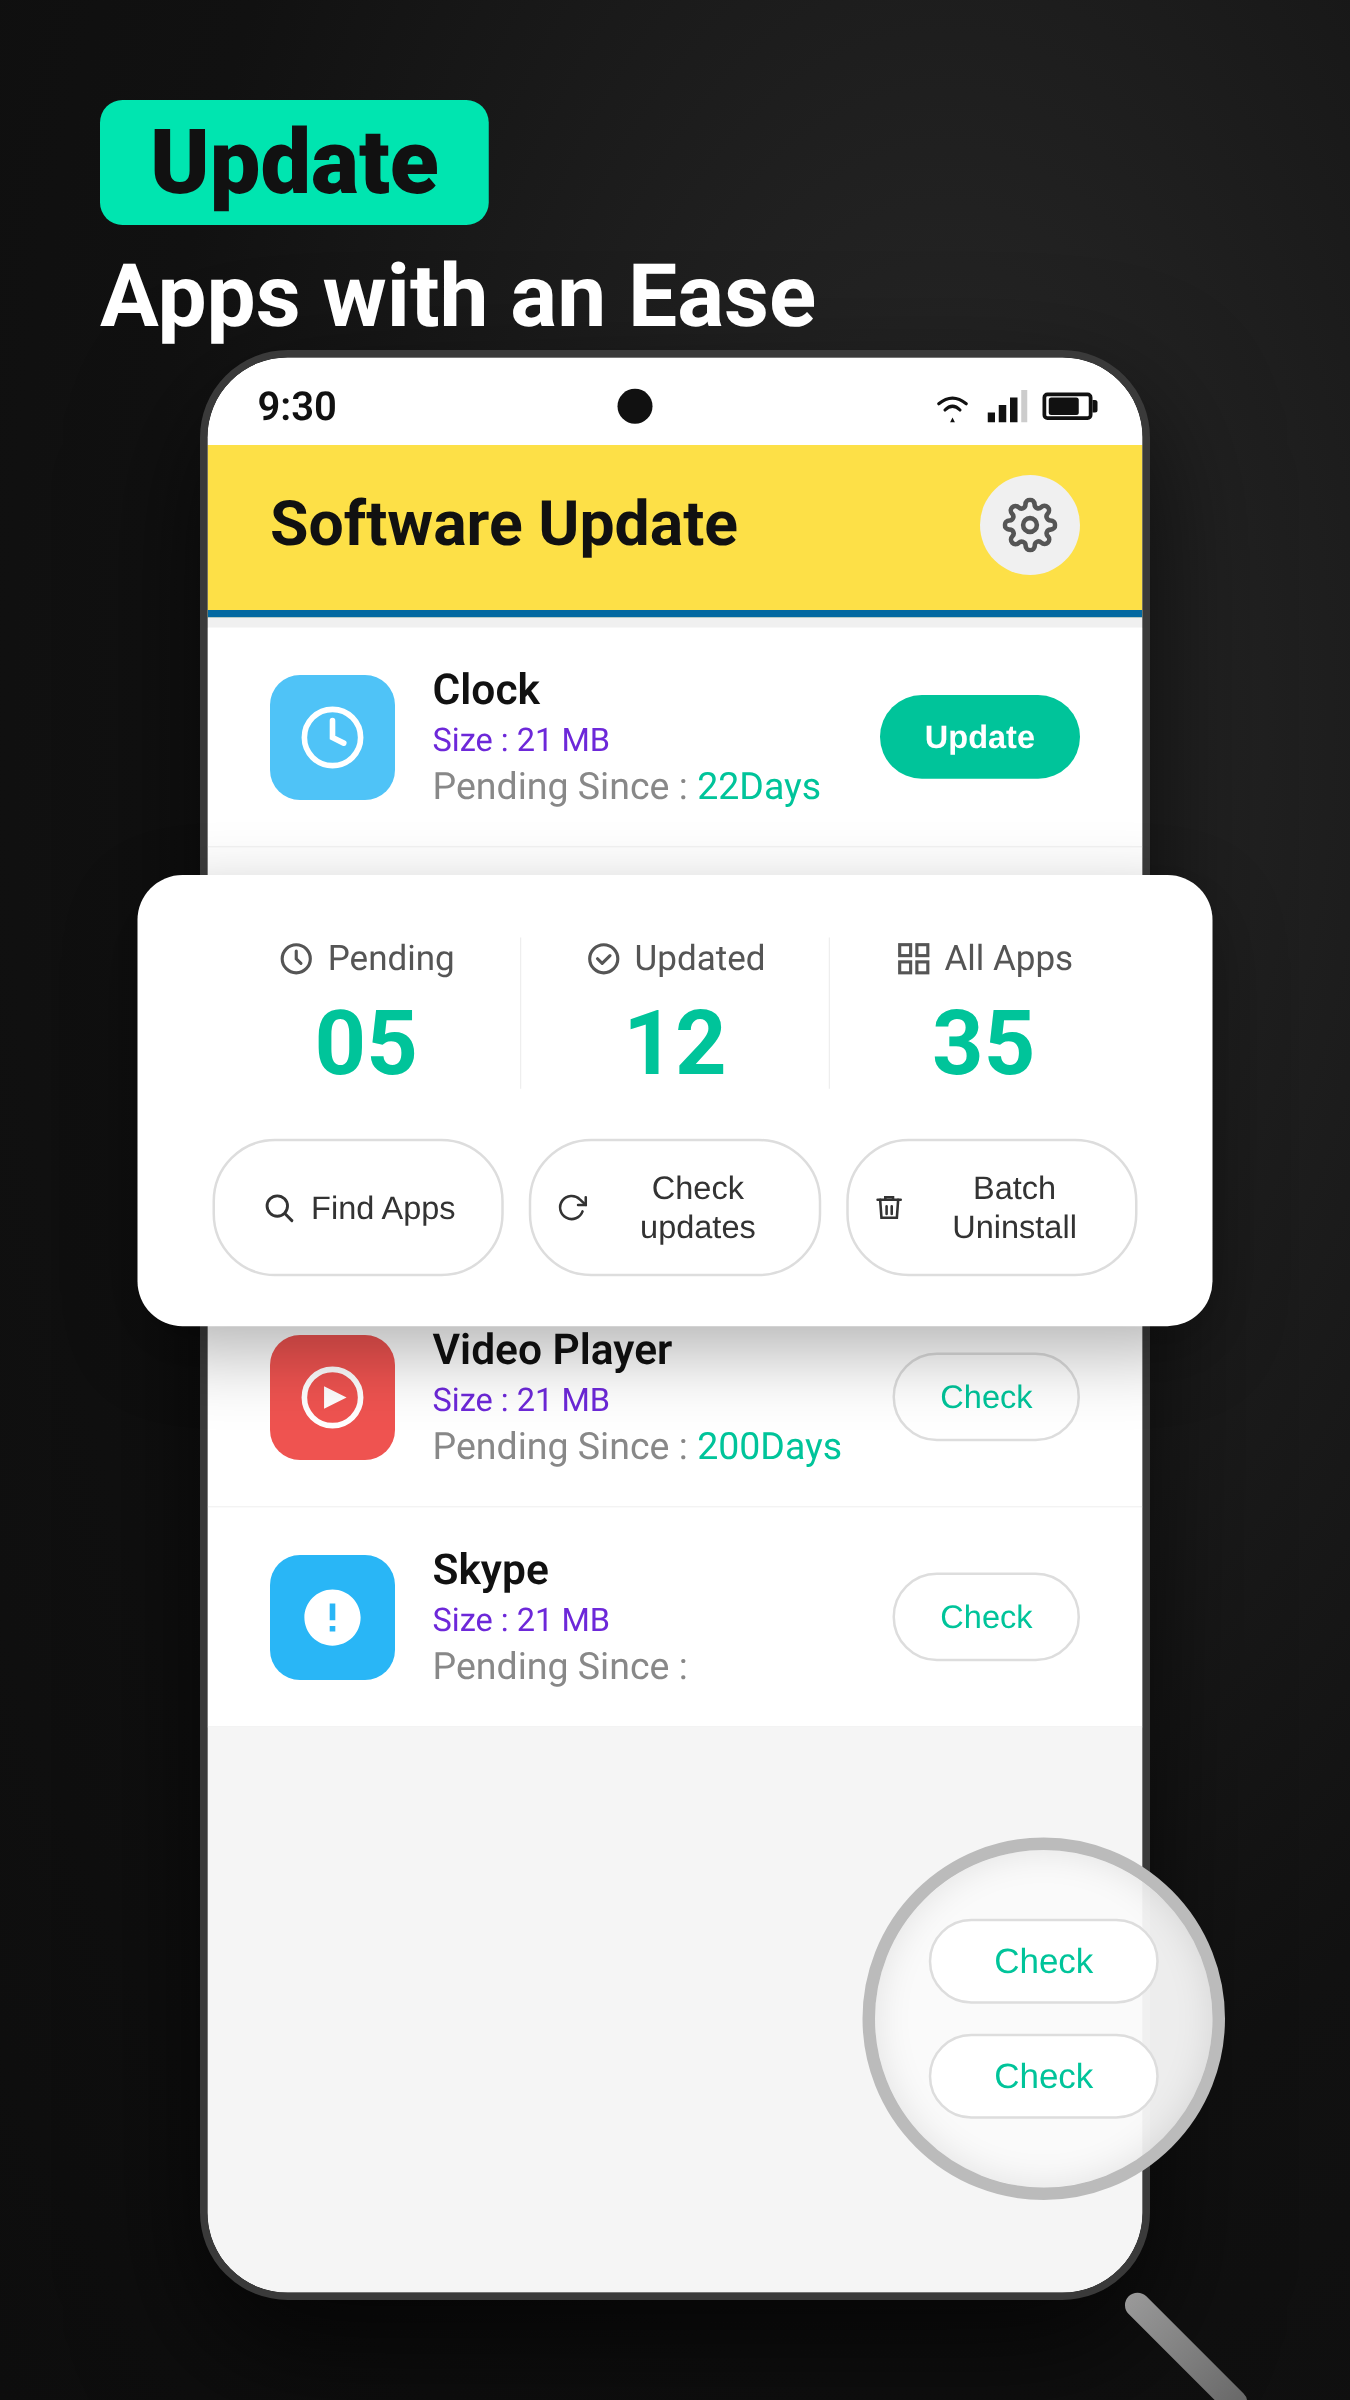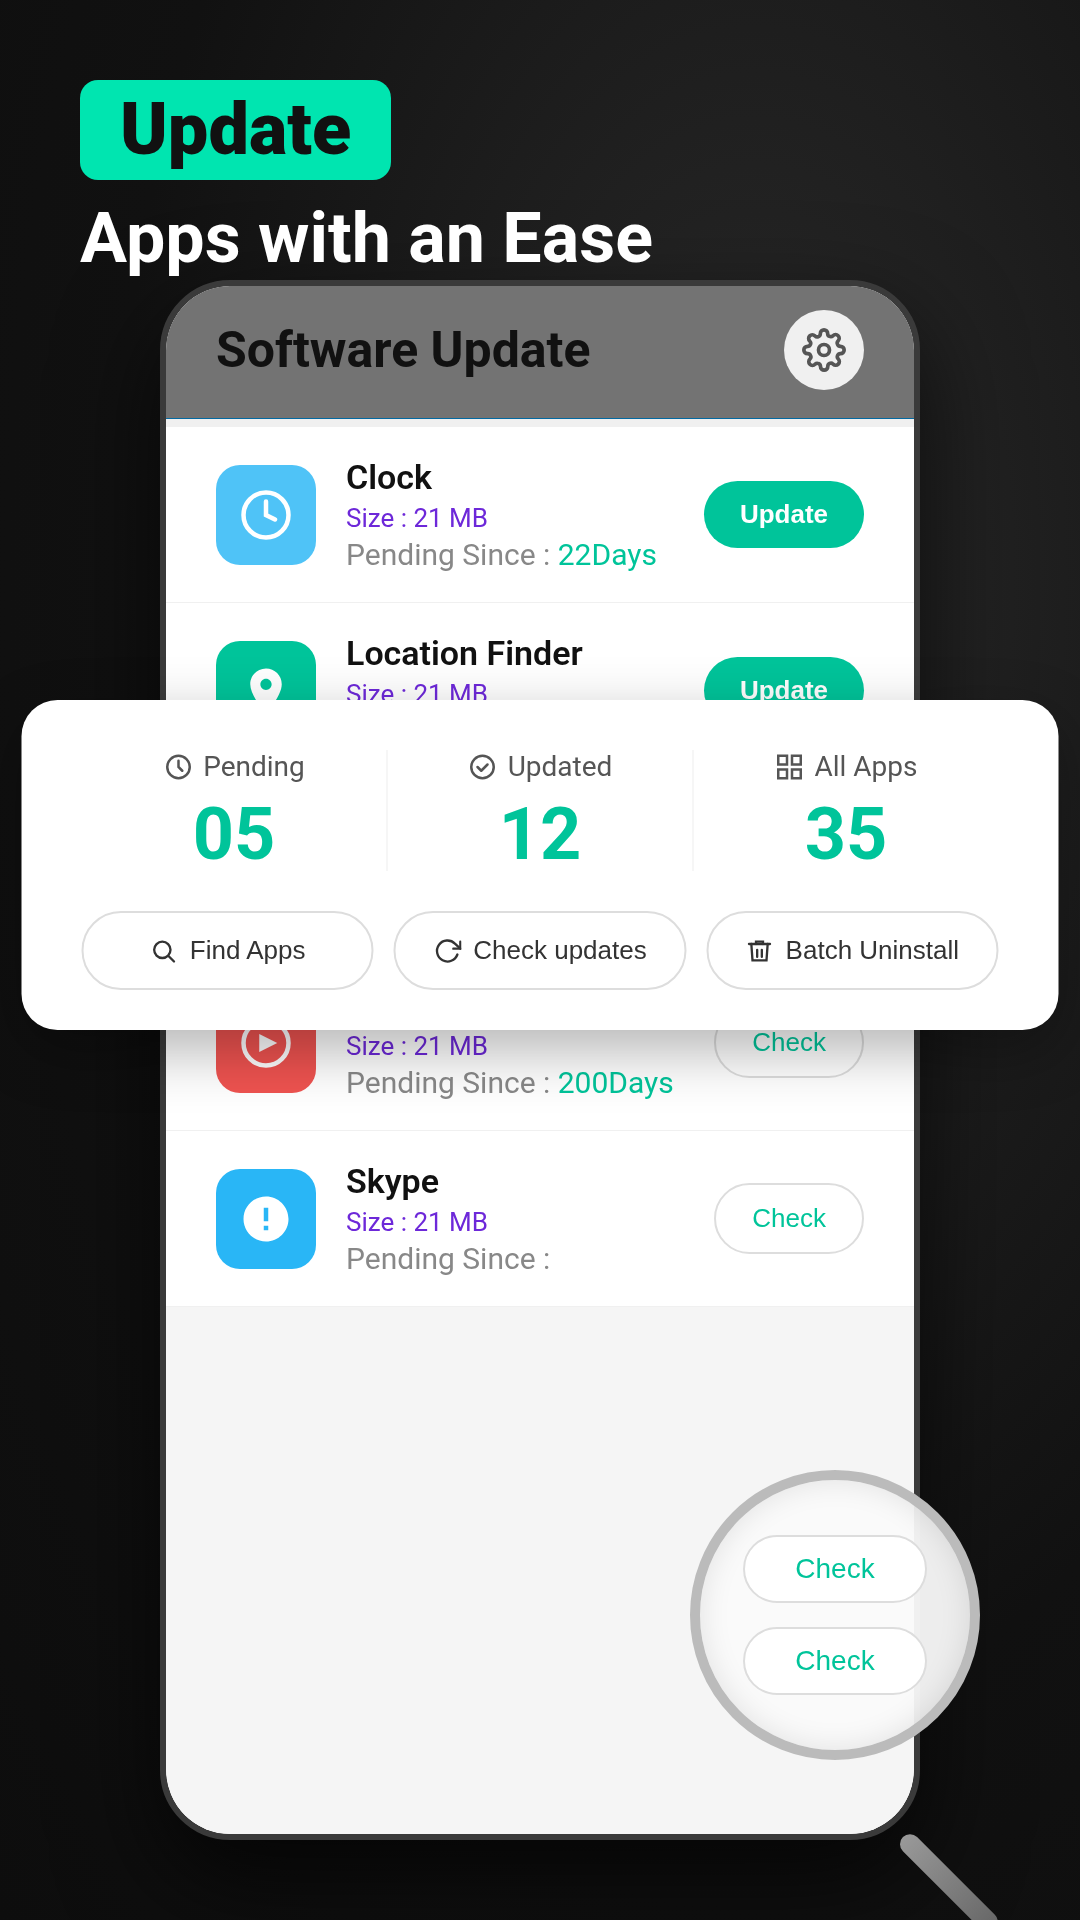--- a/index.html
+++ b/index.html
@@ -117,26 +117,26 @@
       background: #111;
       border-radius: 0 2px 2px 0;
       position: absolute;
       right: -7px;
       top: 50%;
       transform: translateY(-50%);
     }
 
     
     .app-header {
-      background: #737373;
+      background: #fde047;
       padding: 24px 50px 28px;
       display: flex;
       justify-content: space-between;
       align-items: center;
-      border-bottom: 1px solid #0369a1;
+      border-bottom: 6px solid #0369a1;
     }
     .app-title {
       font-size: 50px;
       font-weight: 700;
       color: #111;
     }
     .settings-btn {
       width: 80px;
       height: 80px;
       border-radius: 50%;
@@ -150,21 +150,21 @@
       width: 44px;
       height: 44px;
     }
 
     
     .stats-card {
       position: absolute;
       top: 700px;
       left: 50%;
       transform: translateX(-50%);
-      width: 1037px;
+      width: 860px;
       background: #fff;
       border-radius: 36px;
       padding: 50px 60px 40px;
       box-shadow: 0 20px 60px rgba(0,0,0,0.3);
       z-index: 20;
     }
 
     .stats-row {
       display: flex;
       justify-content: space-around;
@@ -310,20 +310,44 @@
 <div class="hero">
   <div class="hero-update-badge">
     <span>Update</span>
   </div>
   <div class="hero-subtitle">Apps with an Ease</div>
 </div>
 
 <div class="phone-frame">
   <div class="phone-inner">
 
+    <div class="status-bar">
+      <span class="status-time">9:30</span>
+      <div class="status-camera"></div>
+      <div class="status-icons">
+
+        <svg width="32" height="26" viewBox="0 0 32 26">
+          <path d="M16 22 L18 26 L14 26 Z" fill="#111"></path>
+          <path d="M10 16 Q16 10 22 16" stroke="#111" stroke-width="2.5" fill="none" stroke-linecap="round"></path>
+          <path d="M5 11 Q16 2 27 11" stroke="#111" stroke-width="2.5" fill="none" stroke-linecap="round"></path>
+        </svg>
+
+        <svg width="32" height="26" viewBox="0 0 32 26">
+          <rect x="0" y="18" width="6" height="8" fill="#111"></rect>
+          <rect x="9" y="12" width="6" height="14" fill="#111"></rect>
+          <rect x="18" y="6" width="6" height="20" fill="#111"></rect>
+          <rect x="27" y="0" width="5" height="26" fill="#ccc"></rect>
+        </svg>
+
+        <div class="battery-rect">
+          <div class="battery-fill"></div>
+          <div class="battery-tip"></div>
+        </div>
+      </div>
+    </div>
 
     <div class="app-header">
       <span class="app-title">Software Update</span>
       <div class="settings-btn">
         <svg viewBox="0 0 24 24" fill="none" stroke="#555" stroke-width="2" stroke-linecap="round" stroke-linejoin="round">
           <circle cx="12" cy="12" r="3"></circle>
           <path d="M19.4 15a1.65 1.65 0 0 0 .33 1.82l.06.06a2 2 0 0 1-2.83 2.83l-.06-.06a1.65 1.65 0 0 0-1.82-.33 1.65 1.65 0 0 0-1 1.51V21a2 2 0 0 1-4 0v-.09A1.65 1.65 0 0 0 9 19.4a1.65 1.65 0 0 0-1.82.33l-.06.06a2 2 0 0 1-2.83-2.83l.06-.06A1.65 1.65 0 0 0 4.68 15a1.65 1.65 0 0 0-1.51-1H3a2 2 0 0 1 0-4h.09A1.65 1.65 0 0 0 4.6 9a1.65 1.65 0 0 0-.33-1.82l-.06-.06a2 2 0 0 1 2.83-2.83l.06.06A1.65 1.65 0 0 0 9 4.68a1.65 1.65 0 0 0 1-1.51V3a2 2 0 0 1 4 0v.09a1.65 1.65 0 0 0 1 1.51 1.65 1.65 0 0 0 1.82-.33l.06-.06a2 2 0 0 1 2.83 2.83l-.06.06A1.65 1.65 0 0 0 19.4 9a1.65 1.65 0 0 0 1.51 1H21a2 2 0 0 1 0 4h-.09a1.65 1.65 0 0 0-1.51 1z"></path>
         </svg>
       </div>
     </div>

